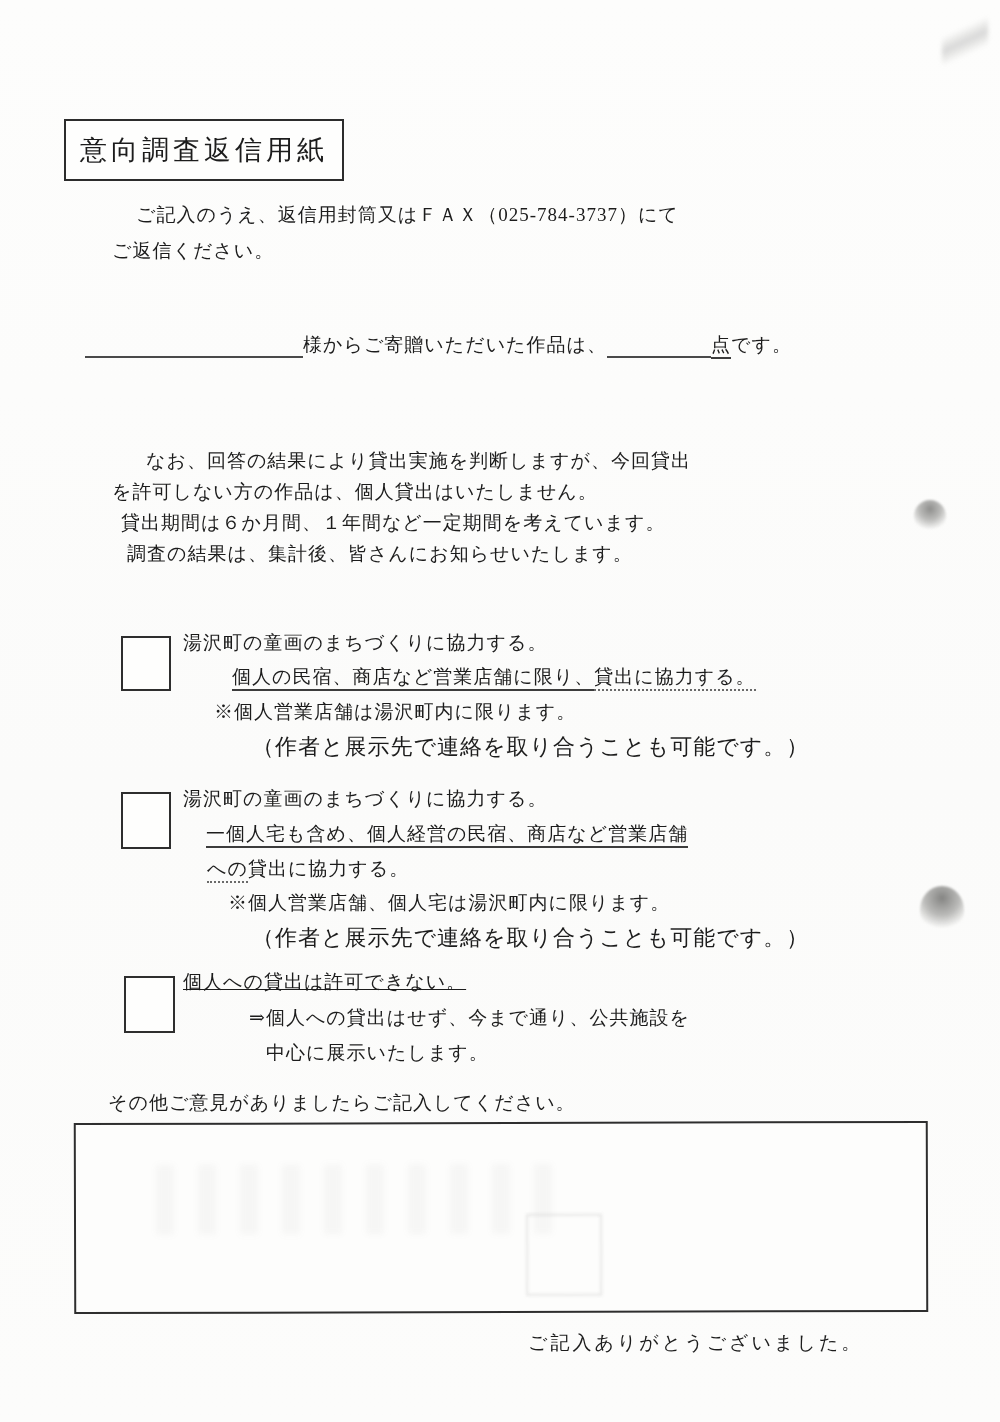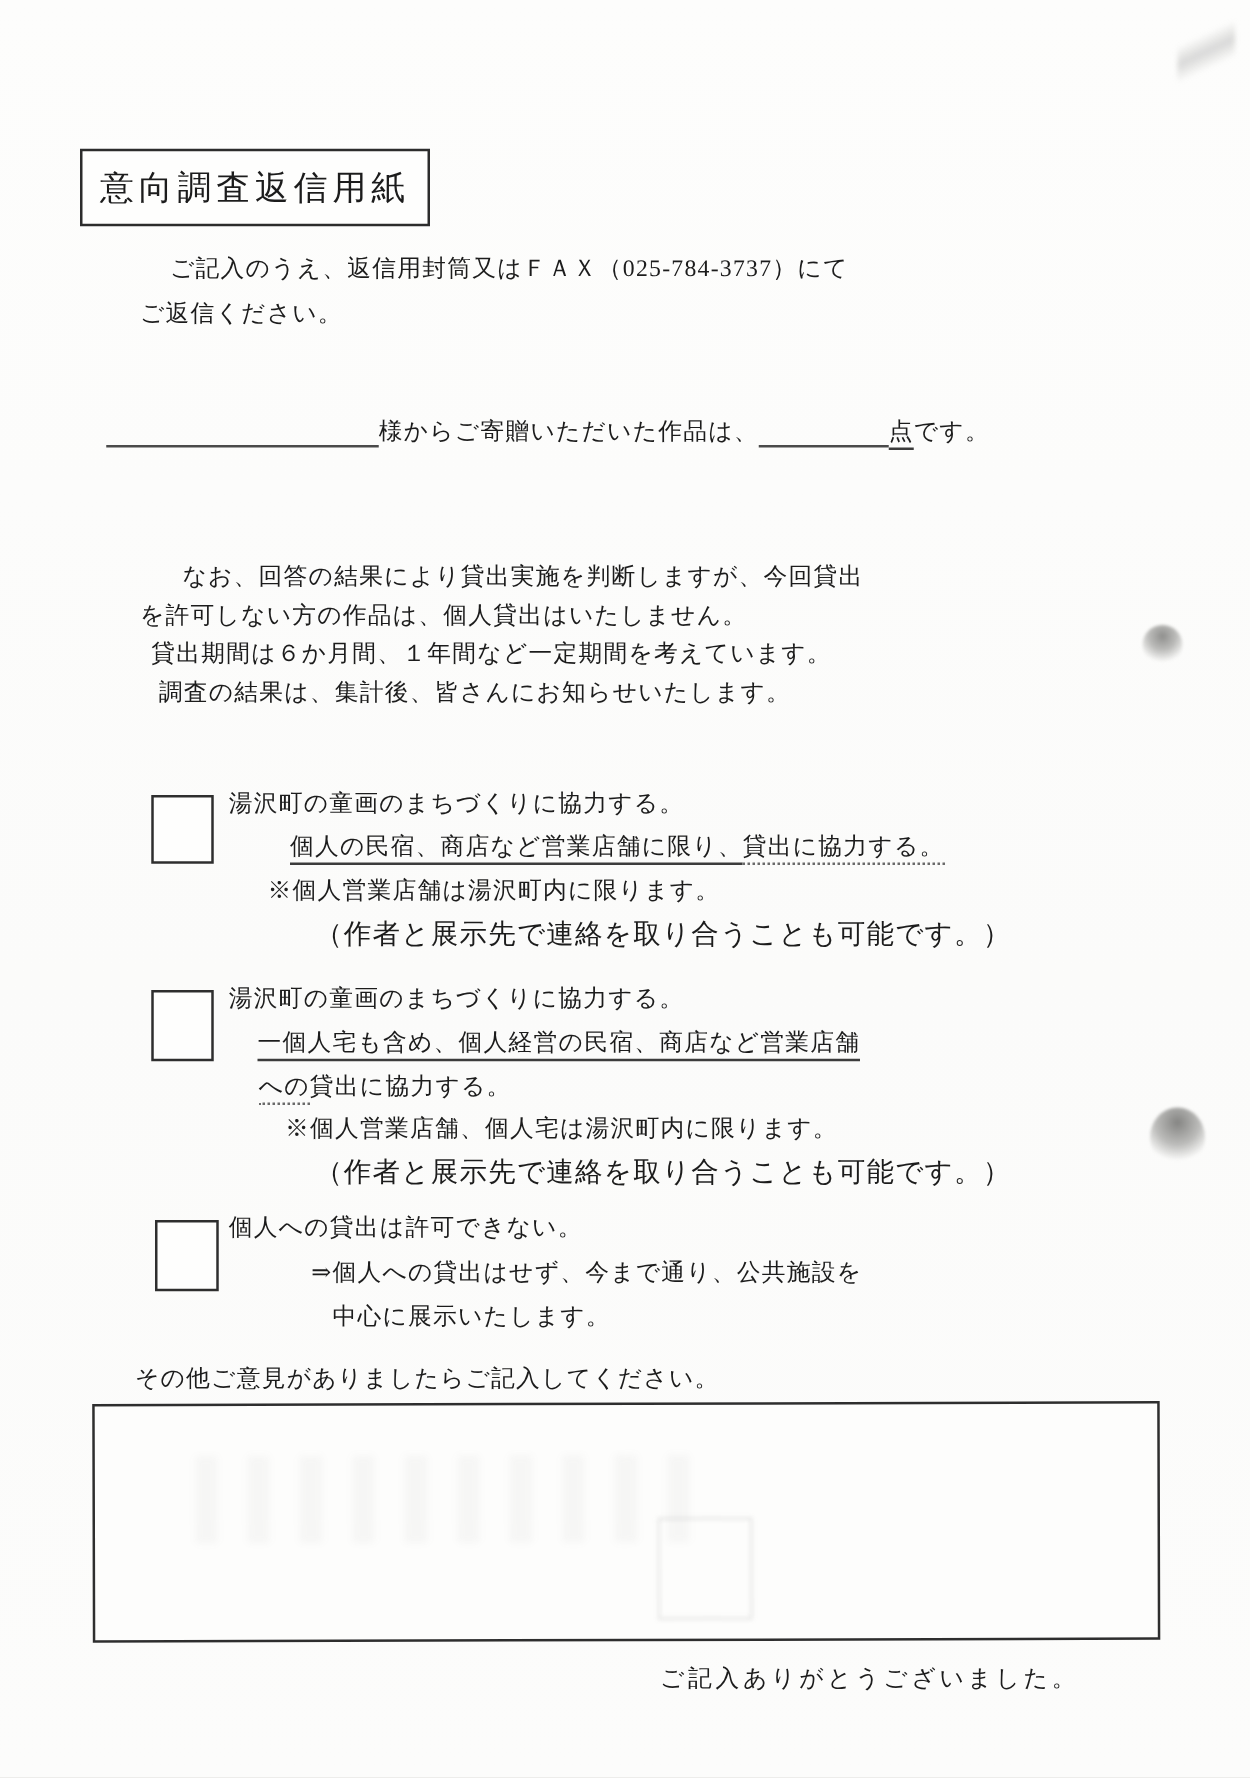--- a/index.html
+++ b/index.html
@@ -102,21 +102,21 @@
   <div class="abs line" style="left:206px;top:821px;">
     <span class="u-solid">一個人宅も含め、個人経営の民宿、商店など営業店舗</span>
   </div>
   <div class="abs line" style="left:167px;top:856px;margin-left:40px;">
     <span class="u-dot">への</span><span>貸出に協力する。</span>
   </div>
   <div class="abs line" style="left:228px;top:890px;">※個人営業店舗、個人宅は湯沢町内に限ります。</div>
   <div class="abs line small" style="left:252px;top:923px;">（作者と展示先で連絡を取り合うことも可能です。）</div>
 
   <div class="abs checkbox" style="left:124px;top:976px;width:47px;height:53px;"></div>
-  <div class="abs line" style="left:183px;top:969px;">個人への貸出は許可できない。</div>
+  <div class="abs line" style="left:183px;top:969px;text-decoration:underline;">個人への貸出は許可できない。</div>
   <div class="abs line" style="left:249px;top:1005px;">⇒個人への貸出はせず、今まで通り、公共施設を</div>
   <div class="abs line" style="left:266px;top:1040px;">中心に展示いたします。</div>
 
   <div class="abs line" style="left:108px;top:1090px;">その他ご意見がありましたらご記入してください。</div>
   <div class="abs comment-box">
     <div class="abs bleed1" style="position:absolute;left:80px;top:40px;"></div>
     <div class="abs bleed2" style="position:absolute;left:450px;top:90px;"></div>
   </div>
 
   <div class="abs line" style="left:528px;top:1316px;letter-spacing:3px;margin-top:14px;">ご記入ありがとうございました。</div>

